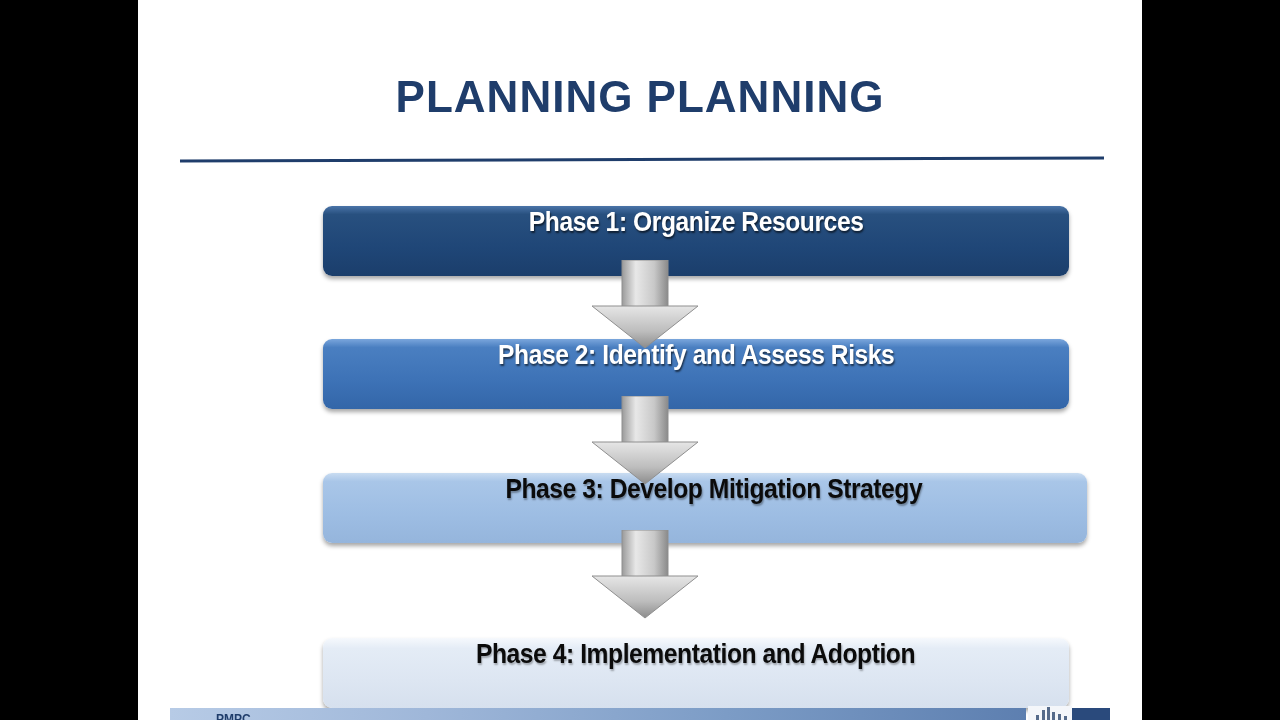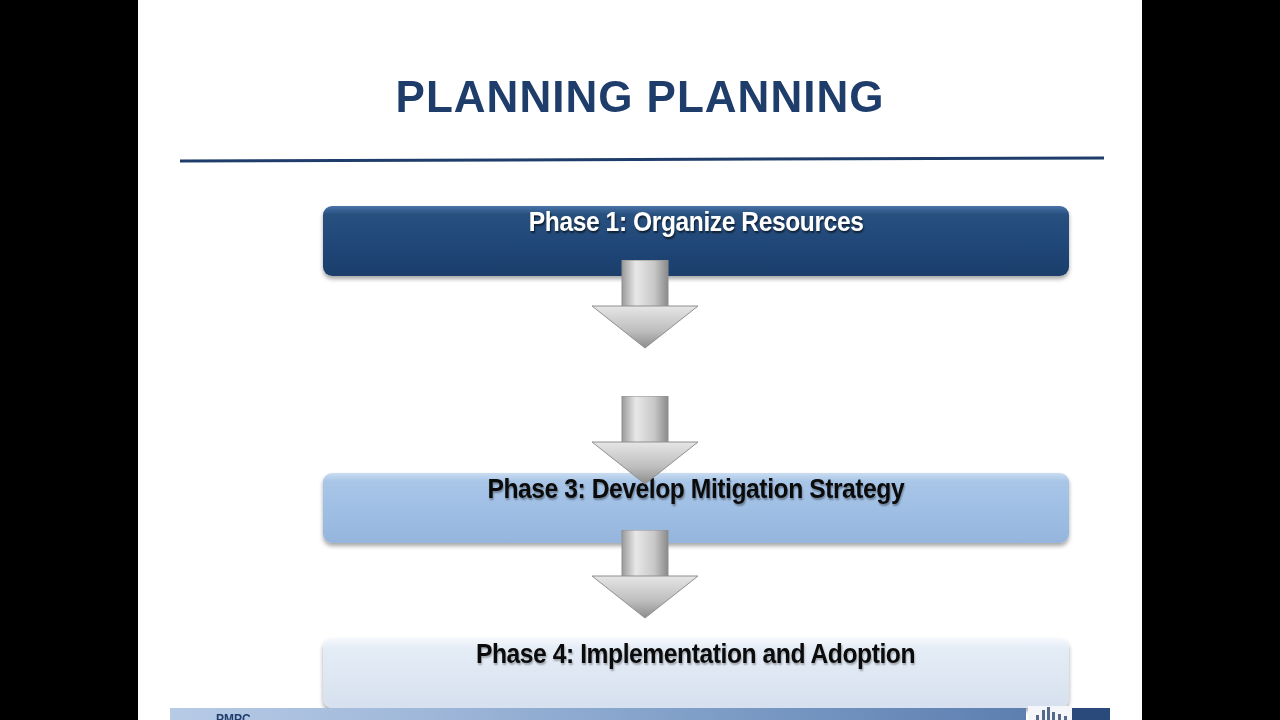--- a/index.html
+++ b/index.html
@@ -22,21 +22,21 @@
   }
   .phase {
     position: absolute; left: 149px; width: 746px; height: 70px;
     border-radius: 9px; display: flex; justify-content: center;
     font-family: "Liberation Sans", sans-serif; font-weight: bold; font-size: 28px;
     letter-spacing: -0.5px; box-shadow: 0 3px 4px rgba(0,0,0,0.35); margin-left: 36px;
   }
   .phase span { transform: scaleX(0.88); display: inline-block; }
   .p1 { top: 206px; background: linear-gradient(#4a74a8 0%, #28507f 12%, #1f4677 60%, #1b3e6b 100%); color: #fff; text-shadow: 1px 2px 2px rgba(0,0,0,0.6); }
   .p2 { top: 339px; background: linear-gradient(#7aa6dc 0%, #4a7fc1 12%, #3d72b6 60%, #3366a8 100%); color: #fff; text-shadow: 1px 2px 2px rgba(0,0,0,0.6); }
-  .p3 { top: 473px; background: linear-gradient(#c9dcf1 0%, #a9c6e8 12%, #9dbde3 60%, #95b5dc 100%); color: #0b0b0b; text-shadow: 1px 2px 2px rgba(0,0,0,0.35); }
+  .p3 { top: 473px; background: linear-gradient(#c9dcf1 0%, #a9c6e8 12%, #9dbde3 60%, #95b5dc 100%); color: #0b0b0b; text-shadow: 1px 2px 2px rgba(0,0,0,0.35); padding-left: 18px; }
   .p4 { top: 638px; background: linear-gradient(#f6f9fd 0%, #e4ecf6 15%, #dde6f2 60%, #d6e0ee 100%); color: #0b0b0b; text-shadow: 1px 2px 2px rgba(0,0,0,0.3); }
   .arrow { position: absolute; left: 452px; width: 110px; height: 90px; }
   .a1 { top: 260px; }
   .a2 { top: 396px; }
   .a3 { top: 530px; }
   .footer-bar {
     position: absolute; left: 32px; top: 708px; width: 856px; height: 12px;
     background: linear-gradient(90deg, #b7cbe6 0%, #9fb7d9 30%, #7c9cc6 65%, #5d7fb0 100%);
   }
   .footer-text {
@@ -54,20 +54,23 @@
 </style>
 </head>
 <body>
 
 <div class="slide">
   <div class="title">PLANNING PLANNING</div>
   <div class="title-rule"></div>
 
   <div class="phase p1">
     <span>Phase 1: Organize Resources</span>
+  </div>
+  <div class="phase p2">
+    <span>Phase 2: Identify and Assess Risks</span>
   </div>
   <div class="phase p3">
     <span>Phase 3: Develop Mitigation Strategy</span>
   </div>
   <div class="phase p4">
     <span>Phase 4: Implementation and Adoption</span>
   </div>
 
   <svg class="arrow a1" viewBox="0 0 110 90">
     <defs>

